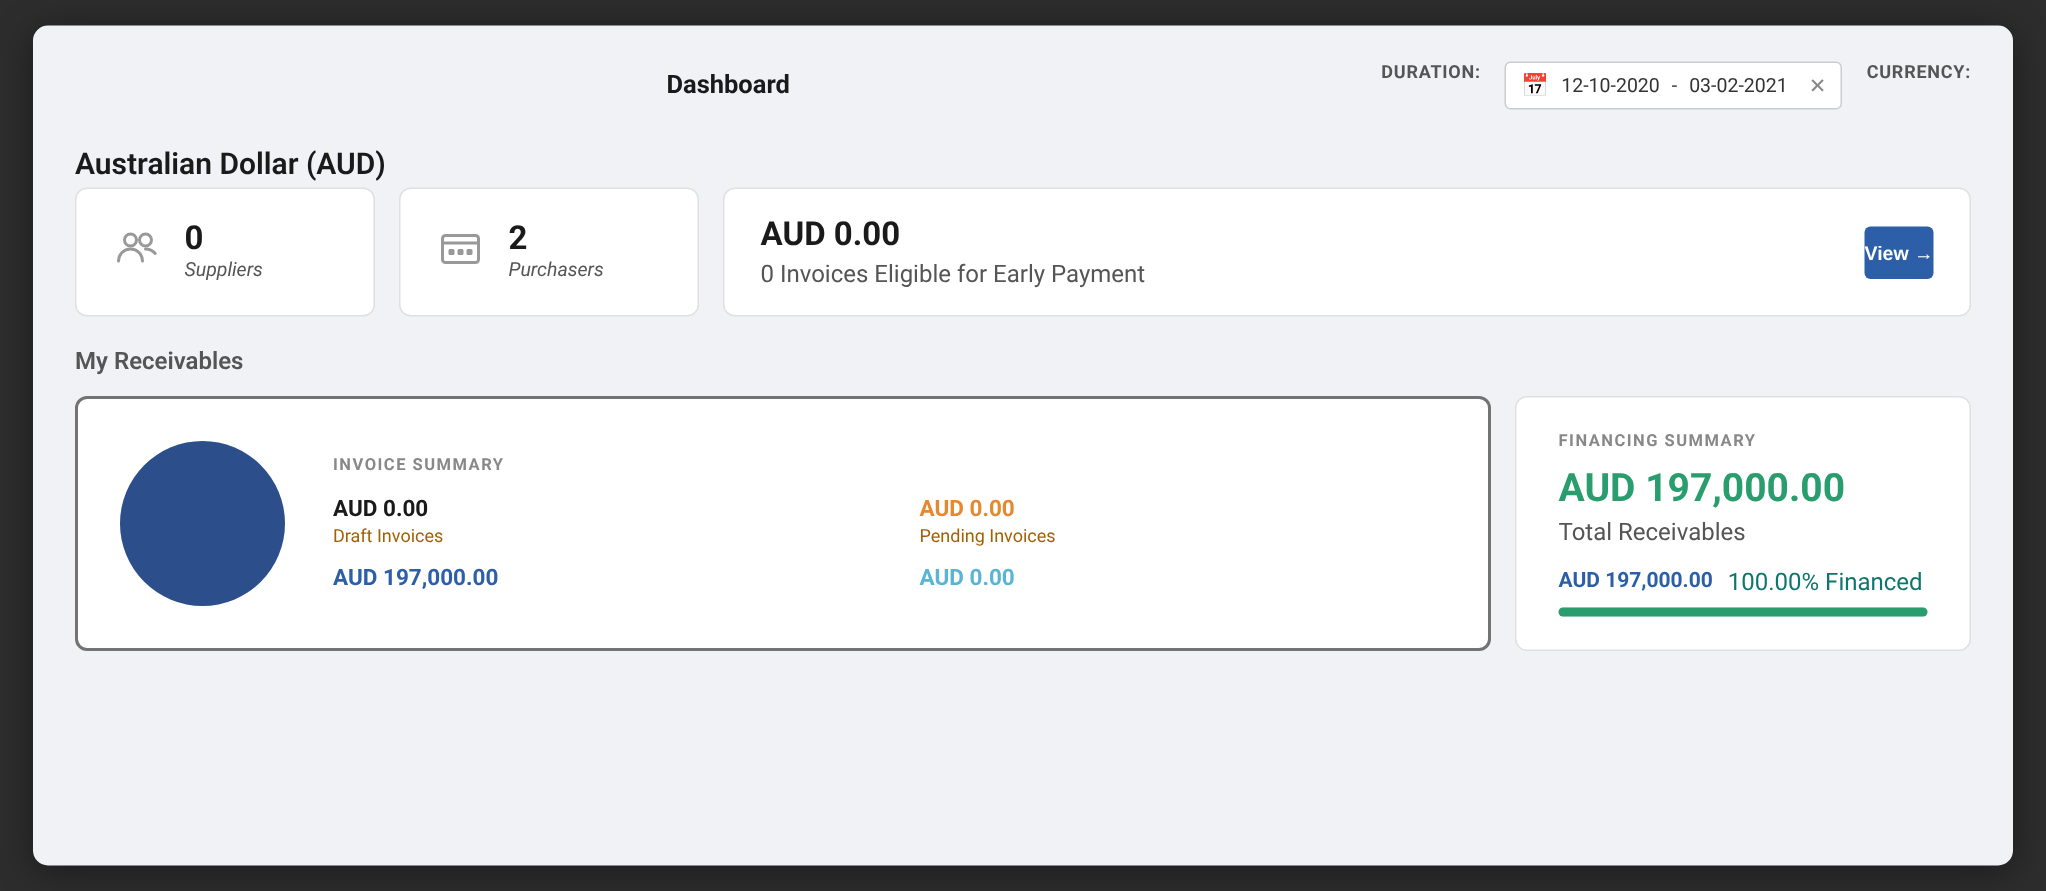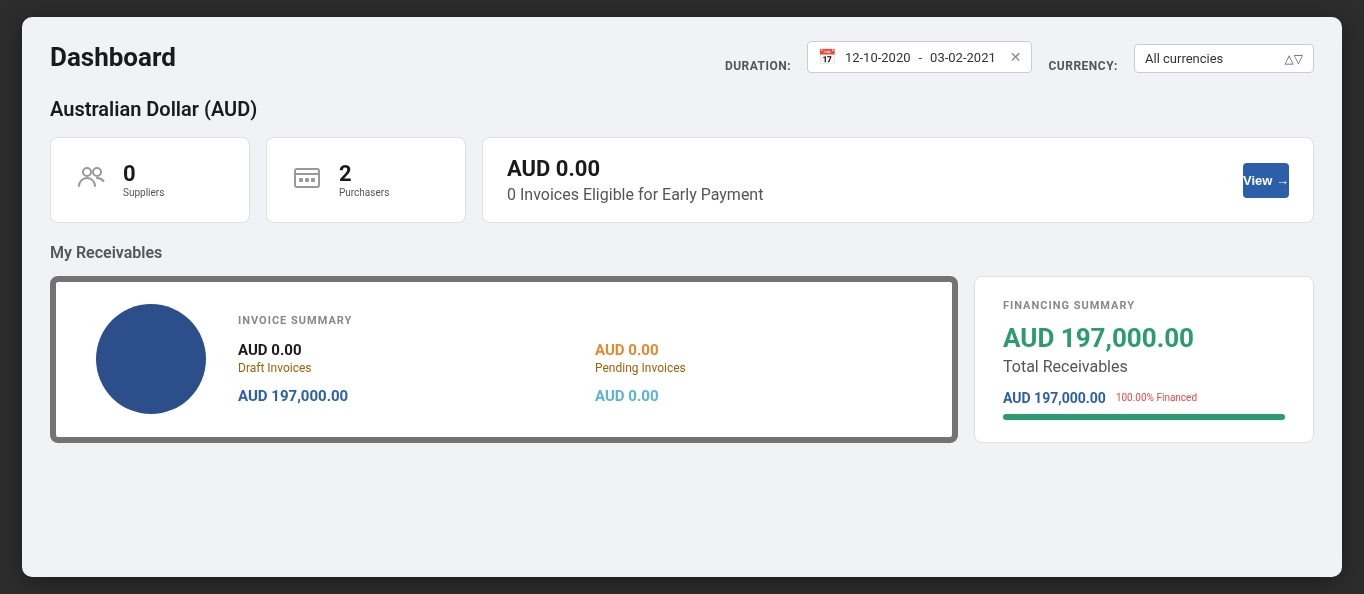--- a/index.html
+++ b/index.html
@@ -19,28 +19,29 @@
       padding: 24px 28px;
       box-shadow: 0 4px 24px rgba(0,0,0,0.4);
     }
     
     .header {
       display: flex;
       align-items: center;
       margin-bottom: 24px;
     }
     .header-title {
-      font-size: 26px;
+      font-size: 17px;
       font-weight: 700;
       color: #1a1a1a;
       flex: 1;
+      text-align: center;
     }
     .header-controls {
       display: flex;
-      align-items: flex-end;
+      align-items: flex-start;
       gap: 16px;
     }
     .duration-label, .currency-label {
       font-size: 12px;
       font-weight: 700;
       color: #555;
       letter-spacing: 0.5px;
     }
     .duration-input {
       display: flex;
@@ -78,21 +79,21 @@
     }
     .currency-select .arrows {
       color: #555;
       font-size: 12px;
     }
     
     .section-title {
       font-size: 20px;
       font-weight: 600;
       color: #1a1a1a;
-      margin-bottom: 16px;
+      margin-bottom: 4px;
     }
     
     .top-cards {
       display: flex;
       gap: 16px;
       margin-bottom: 20px;
     }
     .card {
       background: #fff;
       border-radius: 8px;
@@ -109,23 +110,24 @@
       color: #888;
       font-size: 28px;
     }
     .card-number {
       font-size: 22px;
       font-weight: 700;
       color: #1a1a1a;
       line-height: 1.1;
     }
     .card-label {
-      font-size: 10px;
+      font-size: 13px;
       color: #555;
       margin-top: 1px;
+      font-style: italic;
     }
     .card-invoice {
       flex: 1;
       display: flex;
       align-items: center;
       justify-content: space-between;
       padding: 18px 24px;
     }
     .invoice-info .invoice-amount {
       font-size: 22px;
@@ -158,22 +160,22 @@
       margin-bottom: 14px;
     }
     .receivables-grid {
       display: flex;
       gap: 16px;
     }
     .receivables-main {
       flex: 1;
       background: #fff;
       border-radius: 8px;
-      border: 6px solid #737373;
-      padding: 22px 40px;
+      border: 2px solid #737373;
+      padding: 22px 28px;
       display: flex;
       align-items: center;
       gap: 32px;
     }
     .donut-chart {
       width: 110px;
       height: 110px;
       border-radius: 50%;
       background: #2c4f8c;
       flex-shrink: 0;
@@ -201,21 +203,21 @@
     }
     .summary-item .amount.orange { color: #e6882e; }
     .summary-item .amount.blue-dark { color: #2c5fa8; }
     .summary-item .amount.blue-light { color: #5ab4d4; }
     .summary-item .label {
       font-size: 12px;
       color: #a16207;
       margin-top: 2px;
     }
     .financing-card {
-      width: 340px;
+      width: 304px;
       background: #fff;
       border-radius: 8px;
       border: 1px solid #e0e0e0;
       padding: 22px 28px;
     }
     .financing-title {
       font-size: 11px;
       font-weight: 700;
       color: #888;
       letter-spacing: 1px;
@@ -238,22 +240,22 @@
       align-items: center;
       gap: 10px;
       margin-bottom: 8px;
     }
     .financing-financed-amount {
       font-size: 14px;
       font-weight: 700;
       color: #2c5fa8;
     }
     .financing-financed-pct {
-      font-size: 10px;
-      color: #ef4444;
+      font-size: 16px;
+      color: #0f766e;
     }
     .progress-bar-bg {
       background: #e0e0e0;
       border-radius: 4px;
       height: 6px;
       width: 100%;
     }
     .progress-bar-fill {
       background: #2a9d6e;
       border-radius: 4px;
@@ -276,24 +278,20 @@
     <div class="header-controls">
       <span class="duration-label">DURATION:</span>
       <div class="duration-input">
         <span class="cal-icon">📅</span>
         <span>12-10-2020</span>
         <span>-</span>
         <span>03-02-2021</span>
         <span class="close-icon">✕</span>
       </div>
       <span class="currency-label">CURRENCY:</span>
-      <div class="currency-select">
-        <span>All currencies</span>
-        <span class="arrows">△▽</span>
-      </div>
     </div>
   </div>
 
   <h2 class="section-title">Australian Dollar (AUD)</h2>
 
   <div class="top-cards">
 
     <div class="card card-small">
       <div class="card-icon suppliers-icon">
         <svg viewBox="0 0 32 32" fill="none" xmlns="http://www.w3.org/2000/svg">

